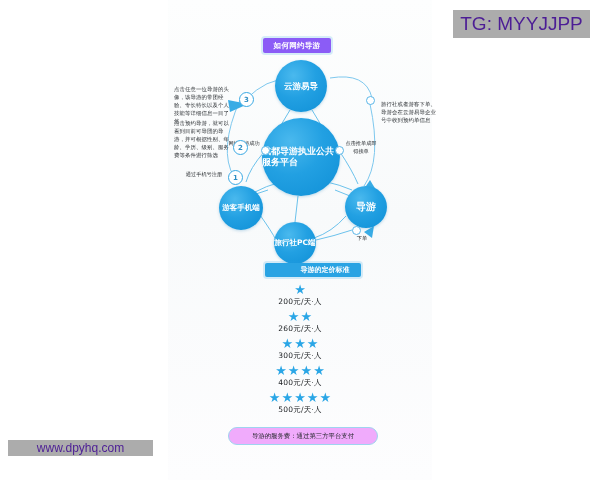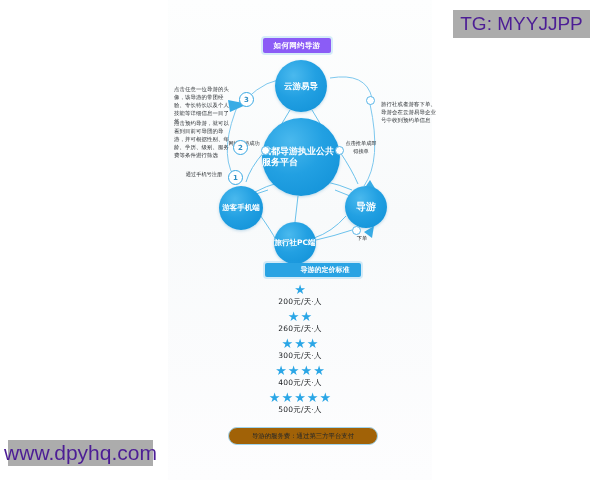--- a/index.html
+++ b/index.html
@@ -90,33 +90,33 @@
   }
   .price-list{position:absolute;left:168px;top:282px;width:264px;}
   .price-row{display:flex;flex-direction:column;align-items:center;margin-bottom:2px;}
   .stars{display:flex;gap:1px;justify-content:center;height:14px;align-items:center;}
   .star{color:#2aa6e6;font-size:13px;line-height:13px;}
   .price-label{font-size:7.5px;color:#1a1d20;margin-top:1px;letter-spacing:.2px;}
 
   
   .footer-pill{
     position:absolute;left:228px;top:427px;width:148px;height:16px;
-    border:1px solid #9fd4ef;border-radius:9px;background:#a16207;
+    border:1px solid #9fd4ef;border-radius:9px;background:#f0abfc;
     display:flex;align-items:center;justify-content:center;
     font-size:6.4px;color:#22262a;
   }
 
   
   .wm{
     position:absolute;background:#acacac;color:#4c1d95;
     display:flex;align-items:center;justify-content:center;
     font-family:Liberation Sans, sans-serif;
   }
   #wm-top{left:453px;top:10px;width:137px;height:28px;font-size:19px;}
-  #wm-bottom{left:8px;top:440px;width:145px;height:26px;font-size:21px;}
+  #wm-bottom{left:8px;top:440px;width:145px;height:16px;font-size:12px;}
 
   svg.lines{position:absolute;left:0;top:0;width:600px;height:480px;pointer-events:none;}
 </style>
 </head>
 <body>
 
 <div id="canvas">
 
   <div class="panel"></div>
   <div class="panel-inner"></div>

